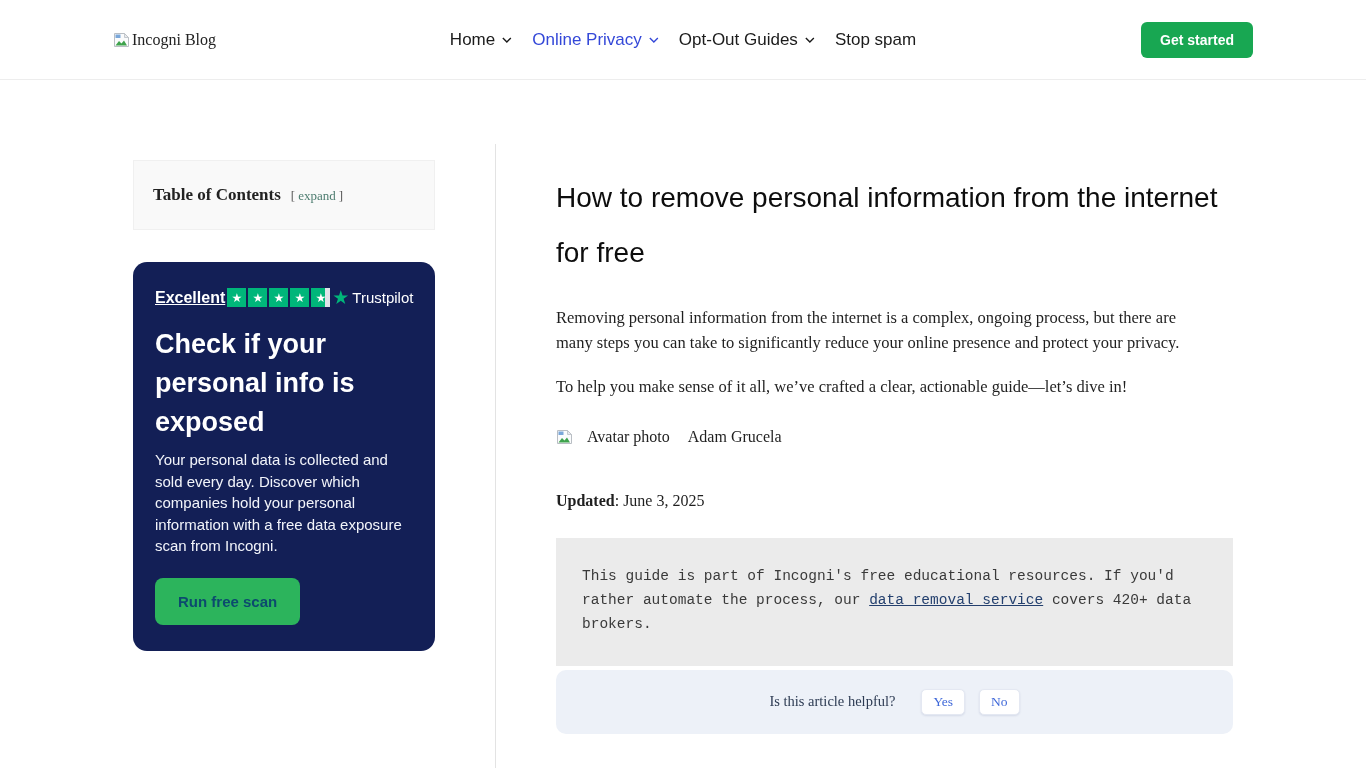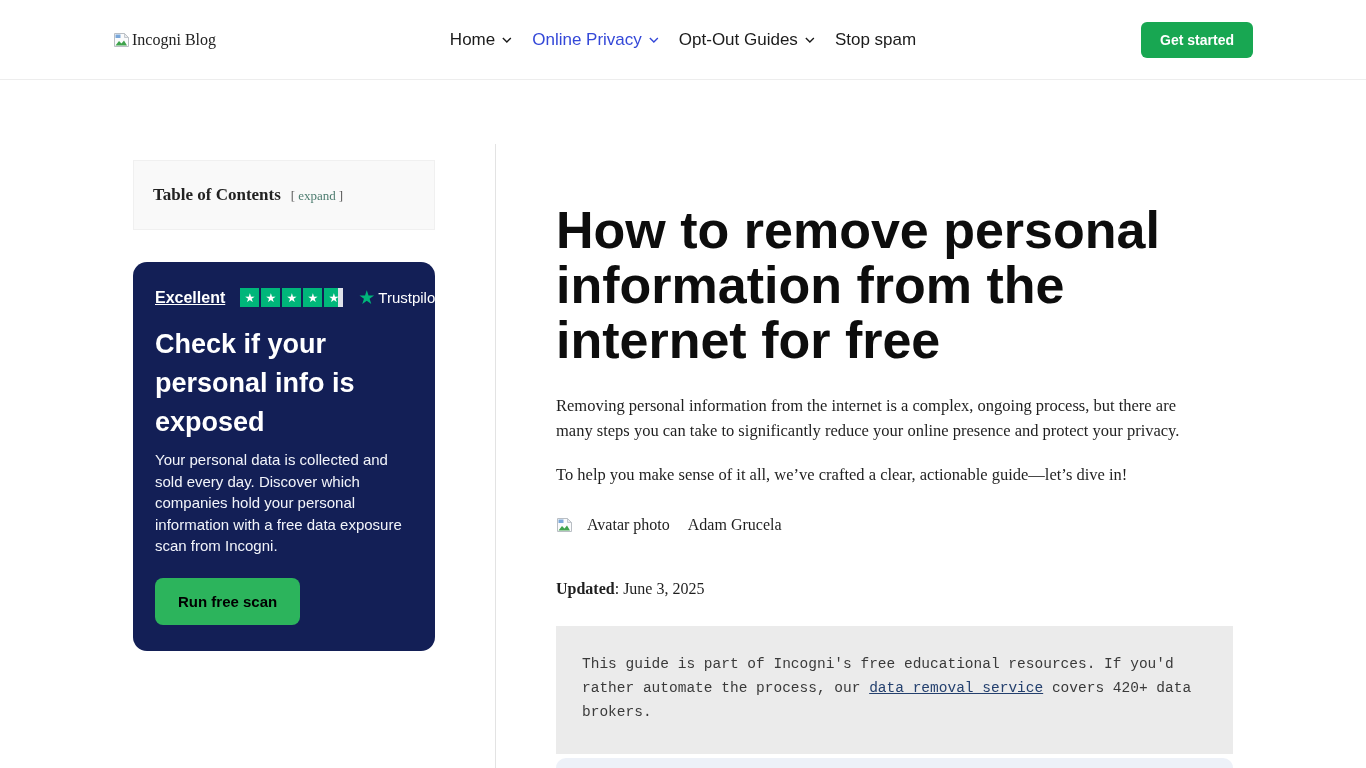--- a/index.html
+++ b/index.html
@@ -32,39 +32,39 @@
   
   .toc { margin-top:16px; background:#f9f9f9; border:1px solid #f0f0f0;
          padding:24px 19px; display:flex; align-items:baseline; gap:6px; }
   .toc-title { font-weight:bold; font-size:17px; color:#222; }
   .toc-expand { font-size:13px; color:#555; margin-left:4px; }
   .toc-expand a { color:#4e7d70; text-decoration:none; cursor:pointer; padding:0 3px; }
 
   
   .promo { margin-top:32px; background:#131f56; border-radius:14px; padding:22px 22px 26px;
            color:#fff; font-family:"Liberation Sans", sans-serif; }
-  .tp-row { display:flex; align-items:center; gap:15px; margin-top:4px; }
+  .tp-row { display:flex; align-items:center; gap:2px; margin-top:4px; }
   .excellent { font-size:16px; font-weight:600; text-decoration:underline; cursor:pointer; }
   .stars { display:flex; gap:2px; }
   .star-box { width:19px; height:19px; background:#00b67a; display:flex;
               align-items:center; justify-content:center; font-size:12px; color:#fff; }
   .star-box.partial { background:linear-gradient(to right,#00b67a 72%,#dfe2ea 72%); }
   .tp-logo { display:flex; align-items:center; gap:3px; }
   .tp-logo .tp-star { color:#00b67a; font-size:19px; line-height:1; }
   .tp-logo .tp-name { font-size:15px; font-weight:500; color:#fff; }
   .promo h2 { font-size:27px; line-height:39px; font-weight:bold; margin-top:18px; }
   .promo p  { font-size:15px; line-height:21.5px; margin-top:7px; color:#f2f4fa; }
-  .scan-btn { margin-top:21px; background:#2cb45c; color:#000000; border:none; cursor:pointer;
+  .scan-btn { margin-top:21px; background:#2cb45c; color:#0c4a6e; border:none; cursor:pointer;
               font-family:"Liberation Sans", sans-serif; font-weight:bold; font-size:15px;
               padding:15px 23px; border-radius:8px; }
 
   
   .main { padding-top:26px; }
-  .article-title { font-family:"Liberation Sans", sans-serif; font-weight:bold;
-                   font-size:52px; line-height:55px; color:#0d0d0d;margin-top:33px; }
+  .article-title { font-family:"Liberation Sans", sans-serif; font-weight:normal;
+                   font-size:28px; line-height:55px; color:#0d0d0d; }
   .para { font-size:16.5px; line-height:24.5px; margin-top:26px; color:#1f1f1f; max-width:650px; }
   .para + .para { margin-top:20px; }
   .author-row { display:flex; align-items:center; gap:18px; margin-top:28px; font-size:16px; }
   .avatar-broken { display:flex; align-items:center; gap:14px; color:#222; }
   .updated { margin-top:46px; font-size:16px; }
   .updated b { font-weight:bold; }
   .note { margin-top:28px; background:#ebebeb; padding:26px 26px 30px;
           font-family:"Liberation Mono","DejaVu Sans Mono", monospace;
           font-size:14.5px; line-height:24px; color:#3a3a3a; }
   .note a { color:#24406e; text-decoration:underline; cursor:pointer; }

